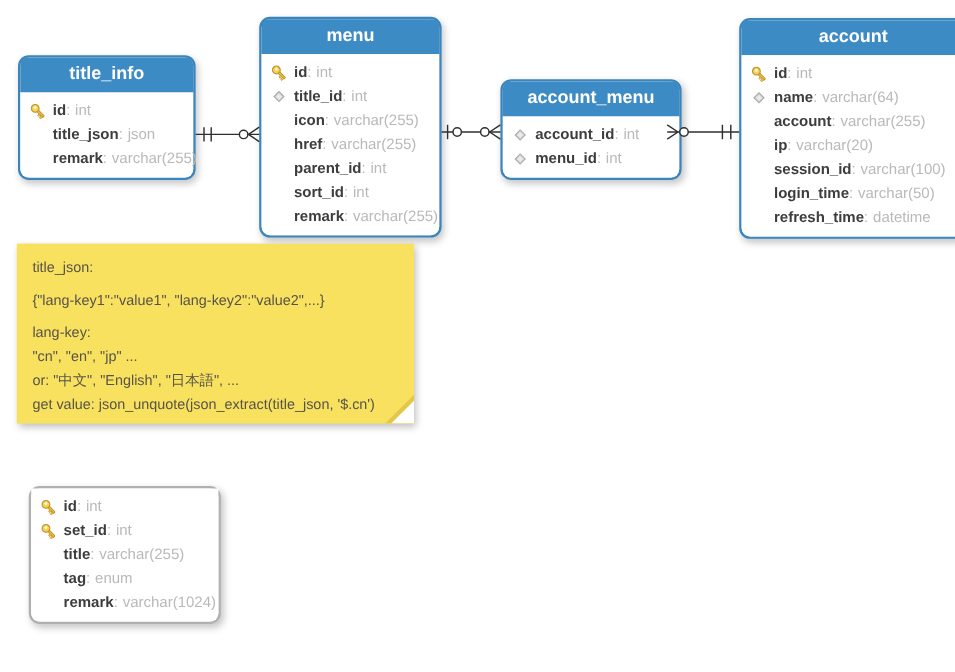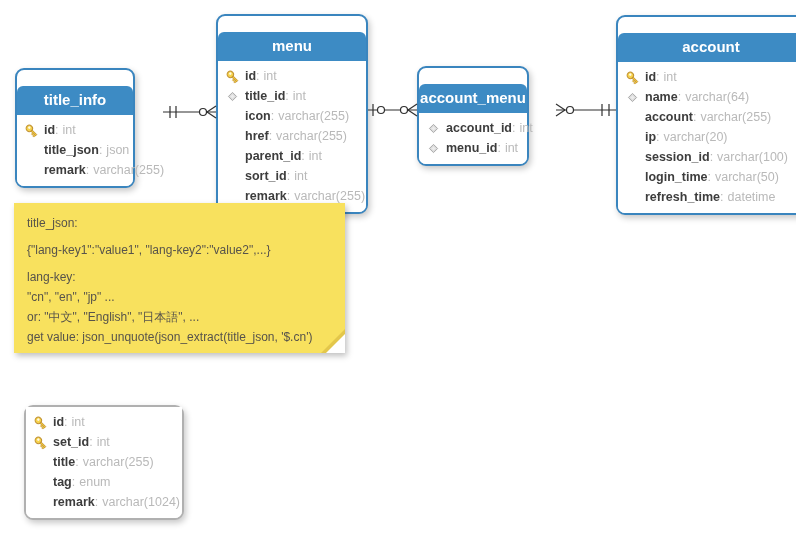--- a/index.html
+++ b/index.html
@@ -16,21 +16,21 @@
     font-family:"Liberation Sans","DejaVu Sans",sans-serif;overflow:hidden;
   }
   
   .etable{
     position:absolute;border:2px solid var(--blue-border);border-radius:9px;
     background:#fff;box-shadow:2px 3px 6px rgba(0,0,0,0.22);
   }
   .etable .thead{
     height:29px;line-height:27px;text-align:center;color:#fff;
     font-size:15px;font-weight:bold;background:var(--blue-header);
-    border-radius:6px 6px 0 0;cursor:move;margin-top:16px;
+    border-radius:6px 6px 0 0;cursor:move;
   }
   .etable .tbody{padding:5px 8px 6px 0;border-radius:0 0 7px 7px;background:#fff;}
   .etable.gray{border-color:var(--gray-border);}
   .etable.gray .thead{background:var(--gray-header);color:var(--gray-header-text);}
   .row{display:flex;align-items:center;height:20px;padding-left:7px;font-size:12.5px;white-space:nowrap;}
   .ci{width:15px;height:15px;flex:0 0 15px;margin-right:5px;display:inline-block;}
   .ci svg{width:15px;height:15px;display:block;}
   .cn{color:var(--field-name);font-weight:bold;}
   .cn::after{content:":";color:var(--field-type);font-weight:normal;margin-left:0px;}
   .ct{color:var(--field-type);margin-left:4px;}
@@ -63,21 +63,21 @@
         <circle cx="4.2" cy="7.5" r="1.3" fill="#fffbe8"></circle>
       </g>
     </symbol>
     <symbol id="icon-diamond" viewBox="0 0 16 16">
       <rect x="4.9" y="4.9" width="6.2" height="6.2" transform="rotate(45 8 8)" fill="#dcdcdc" stroke="#a8a8a8" stroke-width="1"></rect>
       <rect x="6.4" y="6.4" width="3.2" height="3.2" transform="rotate(45 8 8)" fill="#ececec"></rect>
     </symbol>
   </defs>
 </svg>
 
-<div class="etable" style="left:15px;top:68px;width:120px;">
+<div class="etable" style="left:15px;top:46px;width:148px;">
   <div class="thead">title_info</div>
   <div class="tbody">
     <div class="row">
       <span class="ci">
           <svg>
             <use href="#icon-key"></use>
           </svg>
         </span>
       <span class="cn">id</span>
       <span class="ct">int</span>
@@ -137,21 +137,21 @@
       <span class="ct">int</span>
     </div>
     <div class="row">
       <span class="ci"></span>
       <span class="cn">remark</span>
       <span class="ct">varchar(255)</span>
     </div>
   </div>
 </div>
 
-<div class="etable" style="left:417px;top:66px;width:112px;">
+<div class="etable" style="left:417px;top:66px;width:151px;">
   <div class="thead">account_menu</div>
   <div class="tbody">
     <div class="row">
       <span class="ci">
           <svg>
             <use href="#icon-diamond"></use>
           </svg>
         </span>
       <span class="cn">account_id</span>
       <span class="ct">int</span>

